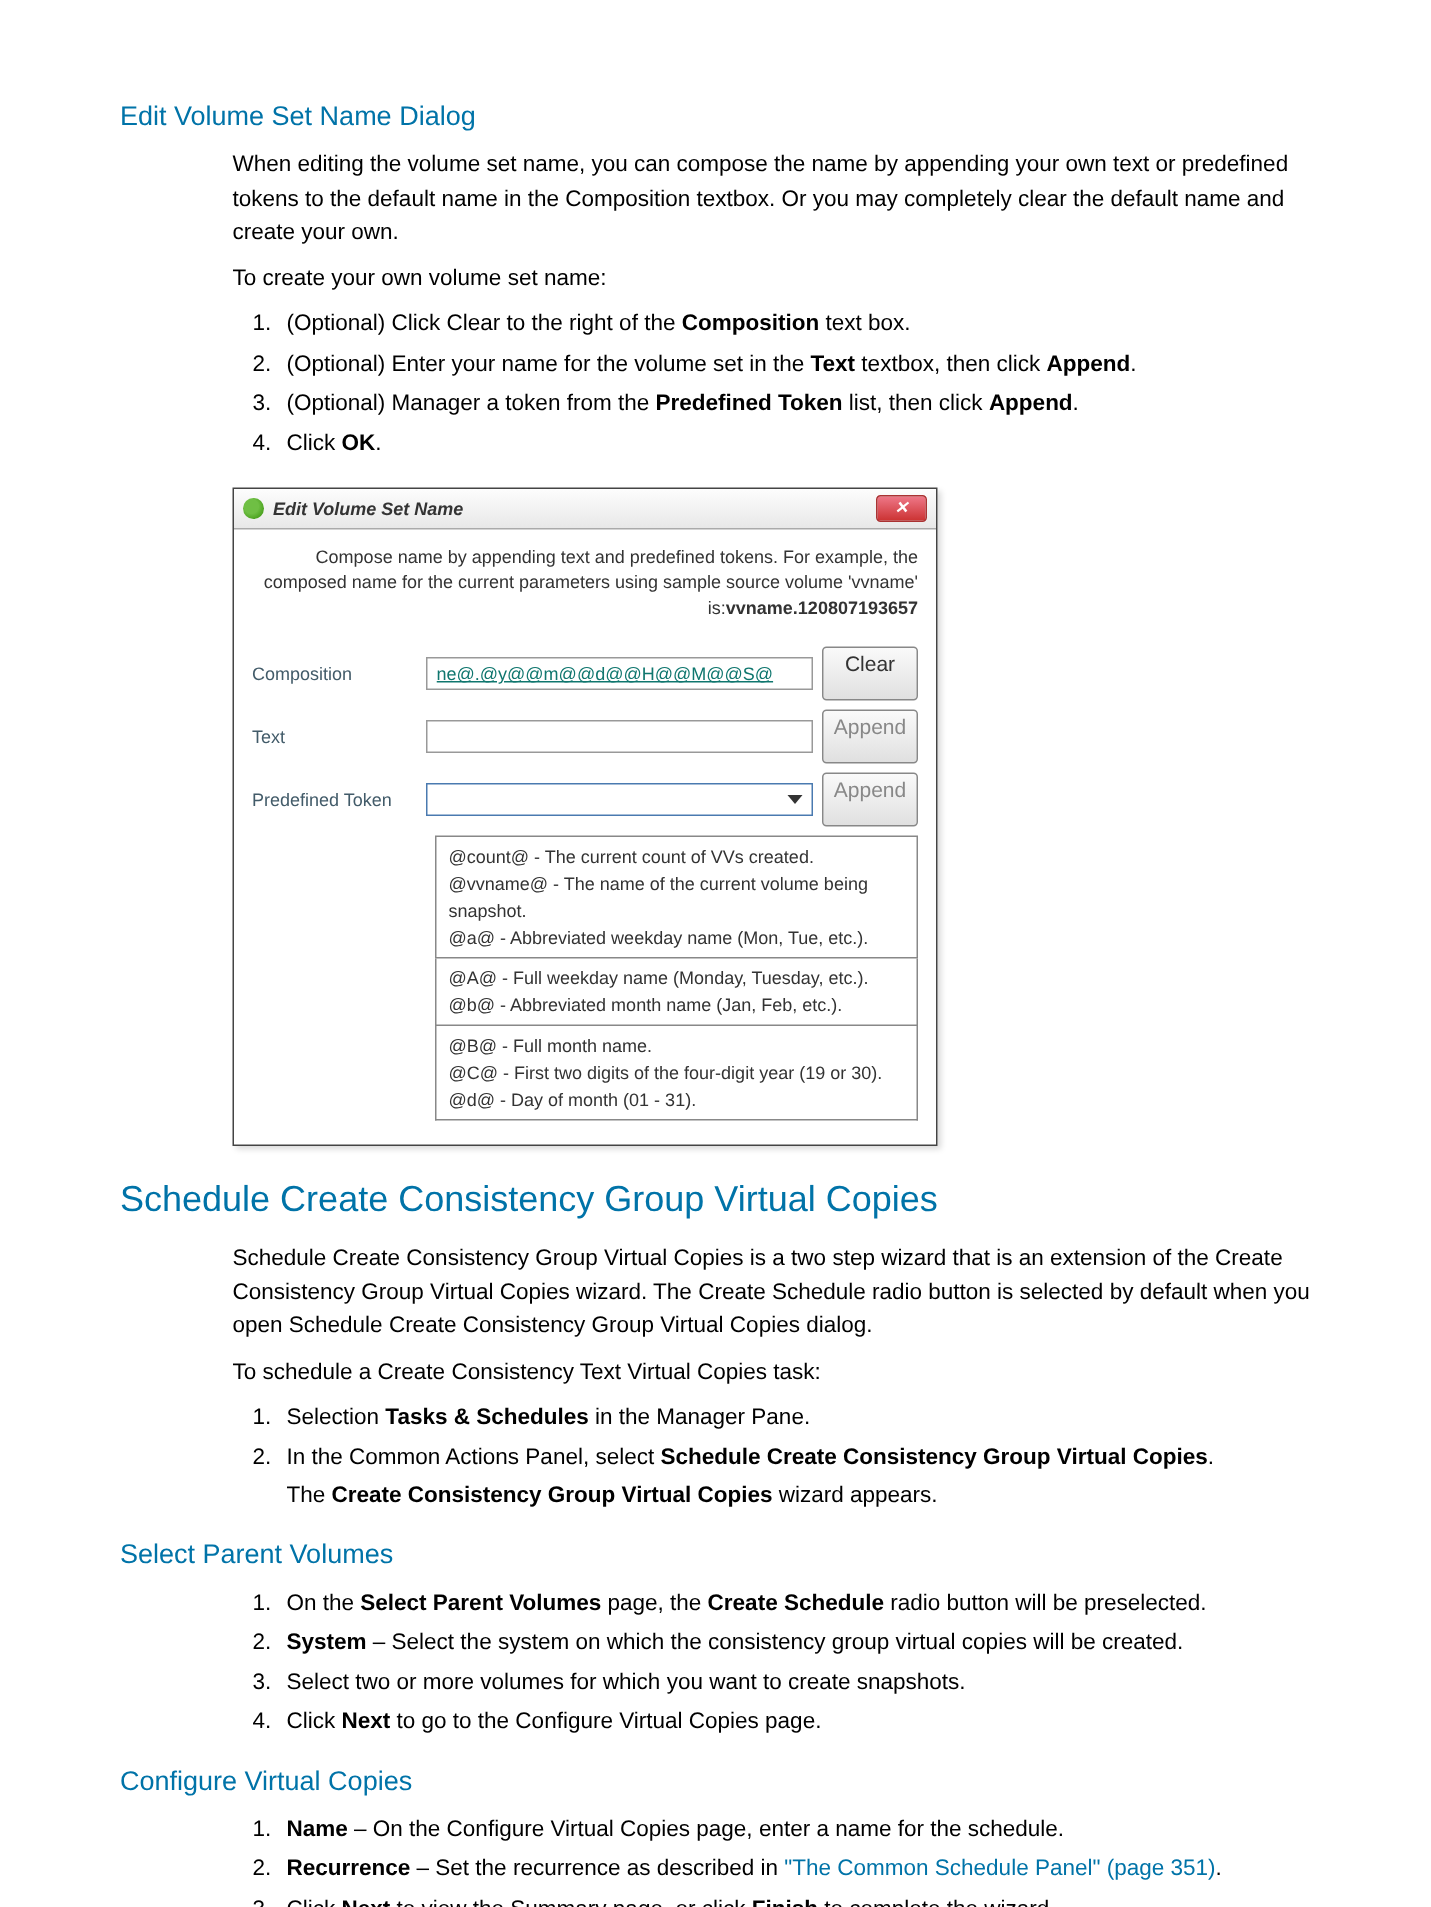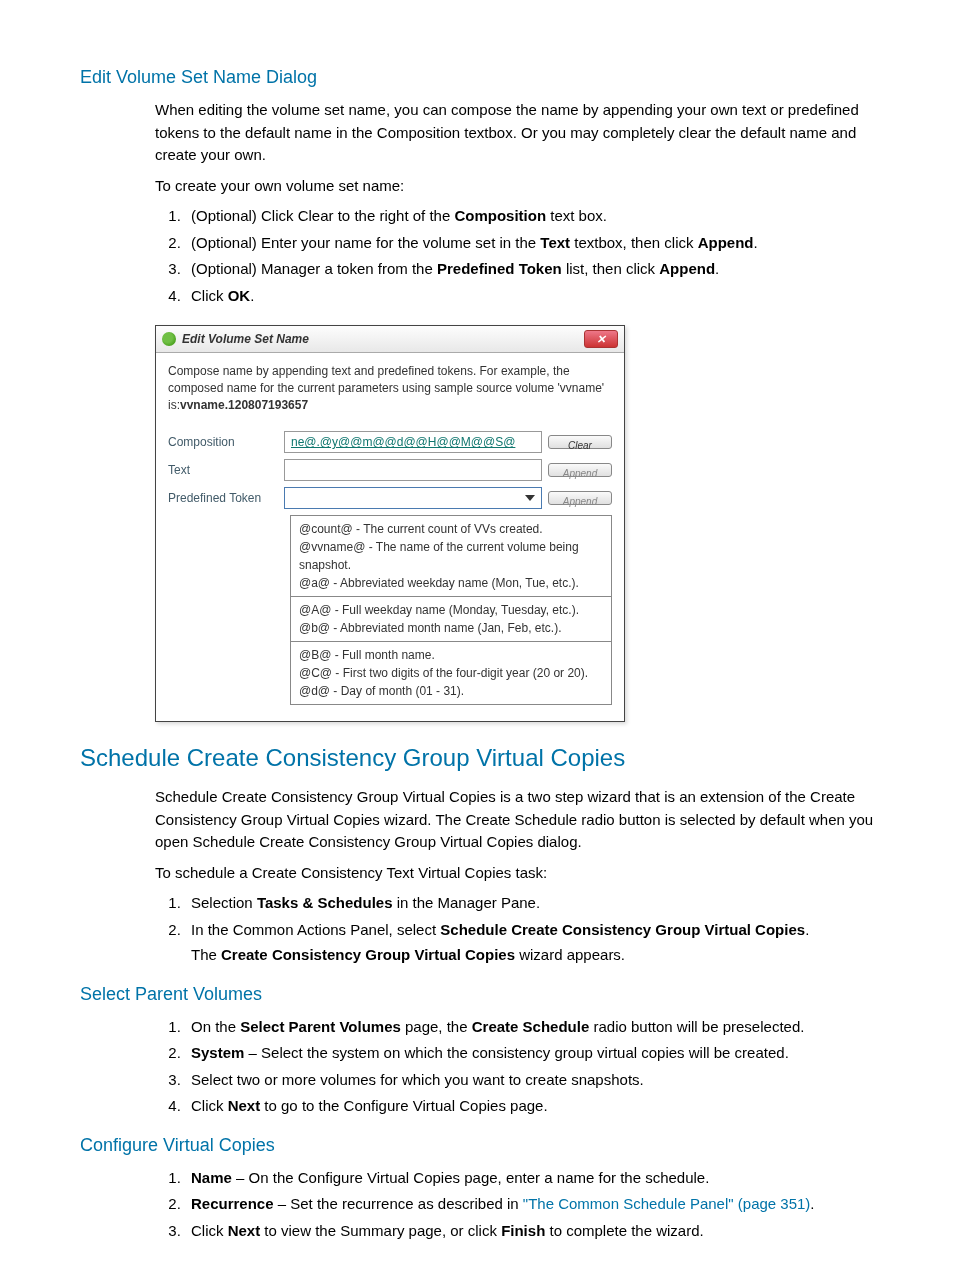--- a/index.html
+++ b/index.html
@@ -64,21 +64,21 @@
     width: 34px; height: 18px;
     border: 1px solid #a33;
     border-radius: 3px;
     background: linear-gradient(#e78, #c33);
     color: #fff;
     display: flex; align-items: center; justify-content: center;
     font-weight: bold;
     font-size: 11px;
   }
   .dlg-body { padding: 10px 12px 16px 12px; }
-  .dlg-desc { margin-bottom: 18px; line-height: 1.4; }
+  .dlg-desc { margin-bottom: 18px; line-height: 1.4; text-align: right; }
   .dlg-row {
     display: flex;
     align-items: center;
     margin: 6px 0;
     gap: 6px;
   }
   .dlg-label { width: 110px; color: #425b69; }
   .dlg-input {
     flex: 1;
     border: 1px solid #999;
@@ -102,29 +102,28 @@
     padding-right: 6px;
   }
   .dlg-select .caret {
     width: 0; height: 0;
     border-left: 5px solid transparent;
     border-right: 5px solid transparent;
     border-top: 6px solid #333;
   }
   .dlg-btn {
     width: 64px;
-    height: 14px;
+    height: 36px;
     border: 1px solid #888;
     border-radius: 3px;
     background: linear-gradient(#fafafa, #e0e0e0);
     text-align: center;
     line-height: 20px;
     color: #333;
-    font-size: 10px;
-    font-style: italic;
+    font-size: 14px;
   }
   .dlg-btn.dim { color: #888; }
   .token-list {
     margin-left: 122px;
     margin-top: 2px;
   }
   .token-box {
     border: 1px solid #888;
     padding: 4px 8px;
     line-height: 1.5;
@@ -186,21 +185,21 @@
       <div class="dlg-btn dim">Append</div>
     </div>
 
     <div class="token-list">
       <div class="token-box">@count@ - The current count of VVs created.
 @vvname@ - The name of the current volume being snapshot.
 @a@ - Abbreviated weekday name (Mon, Tue, etc.).</div>
       <div class="token-box">@A@ - Full weekday name (Monday, Tuesday, etc.).
 @b@ - Abbreviated month name (Jan, Feb, etc.).</div>
       <div class="token-box">@B@ - Full month name.
-@C@ - First two digits of the four-digit year (20 or 20).
+@C@ - First two digits of the four-digit year (19 or 30).
 @d@ - Day of month (01 - 31).</div>
     </div>
   </div>
 </div>
 
 <div class="h-blue-lg">Schedule Create Consistency Group Virtual Copies</div>
 <div class="body-indent">
   <p>Schedule Create Consistency Group Virtual Copies is a two step wizard that is an extension of the Create Consistency Group Virtual Copies wizard. The Create Schedule radio button is selected by default when you open Schedule Create Consistency Group Virtual Copies dialog.</p>
   <p>To schedule a Create Consistency Text Virtual Copies task:</p>
   <ol>

